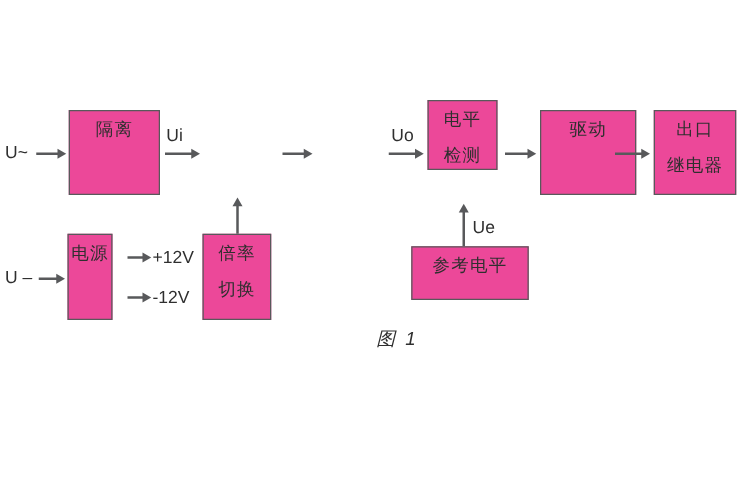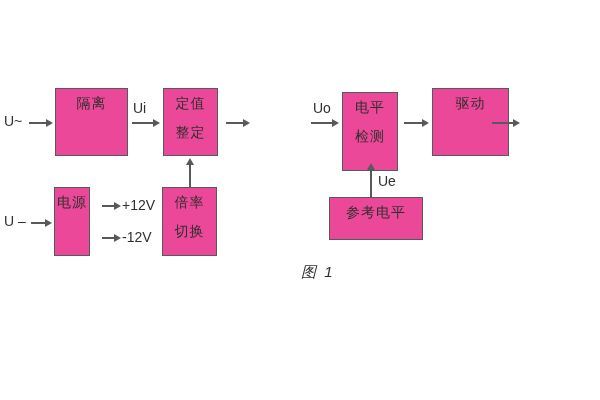--- a/index.html
+++ b/index.html
@@ -62,35 +62,35 @@
 </style>
 </head>
 <body>
 
 <div class="stage" style="--line: #58595b; --text: #2f2f2f; background: rgb(255, 255, 255);">
 
   <div class="box" style="left:55px;top:88px;width:73px;height:68px">
     <span>隔离</span>
   </div>
 
-  <div class="box" style="left:163px;top:88px;width:55px;height:68px">
-    <span>定值</span>
-    <span>整定</span>
-  </div>
 
 
-  <div class="box" style="left:342px;top:92px;width:56px;height:79px">
+  <div class="box" style="left:342px;top:80px;width:56px;height:56px">
     <span>电平</span>
     <span>检测</span>
   </div>
 
   <div class="box" style="left:432px;top:88px;width:77px;height:68px">
     <span>驱动</span>
   </div>
 
+  <div class="box" style="left:523px;top:88px;width:66px;height:68px">
+    <span>出口</span>
+    <span>继电器</span>
+  </div>
 
   <div class="box" style="left:54px;top:187px;width:36px;height:69px">
     <span>电源</span>
   </div>
 
   <div class="box" style="left:162px;top:187px;width:55px;height:69px">
     <span>倍率</span>
     <span>切换</span>
   </div>
 

